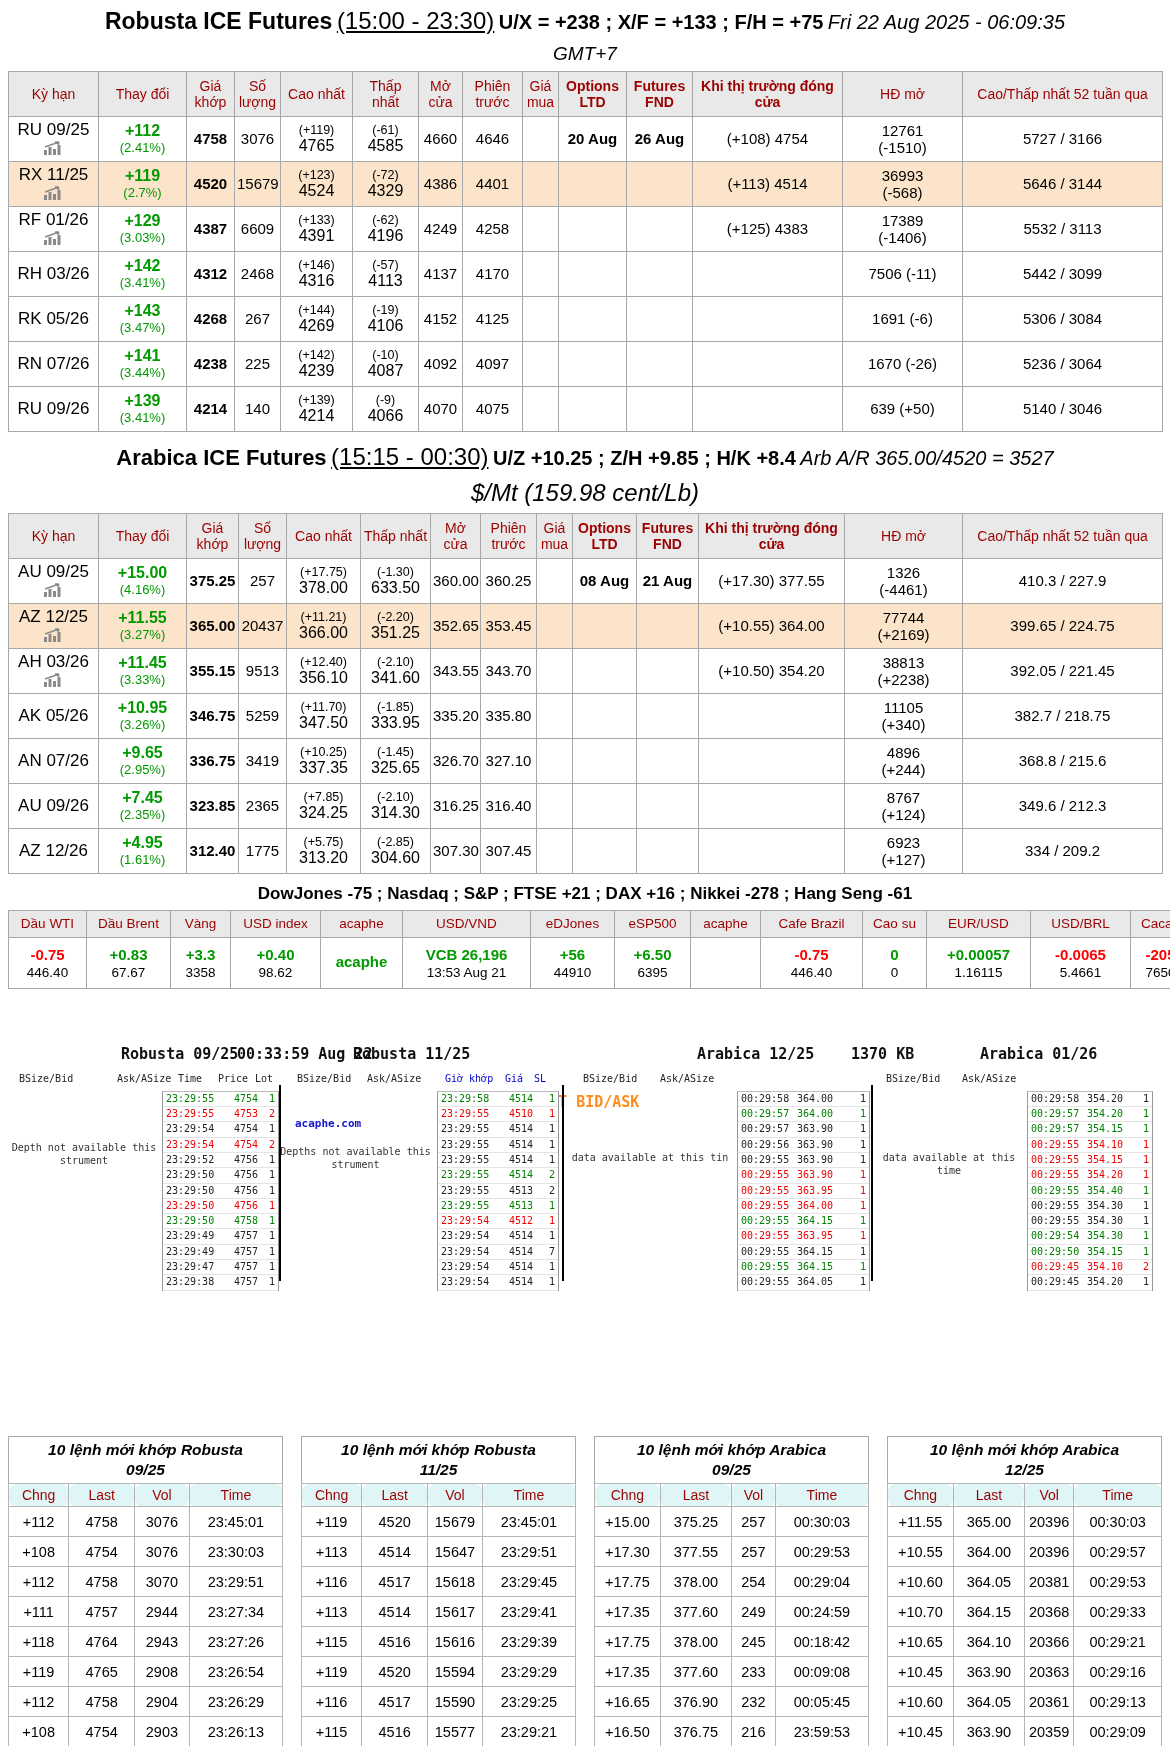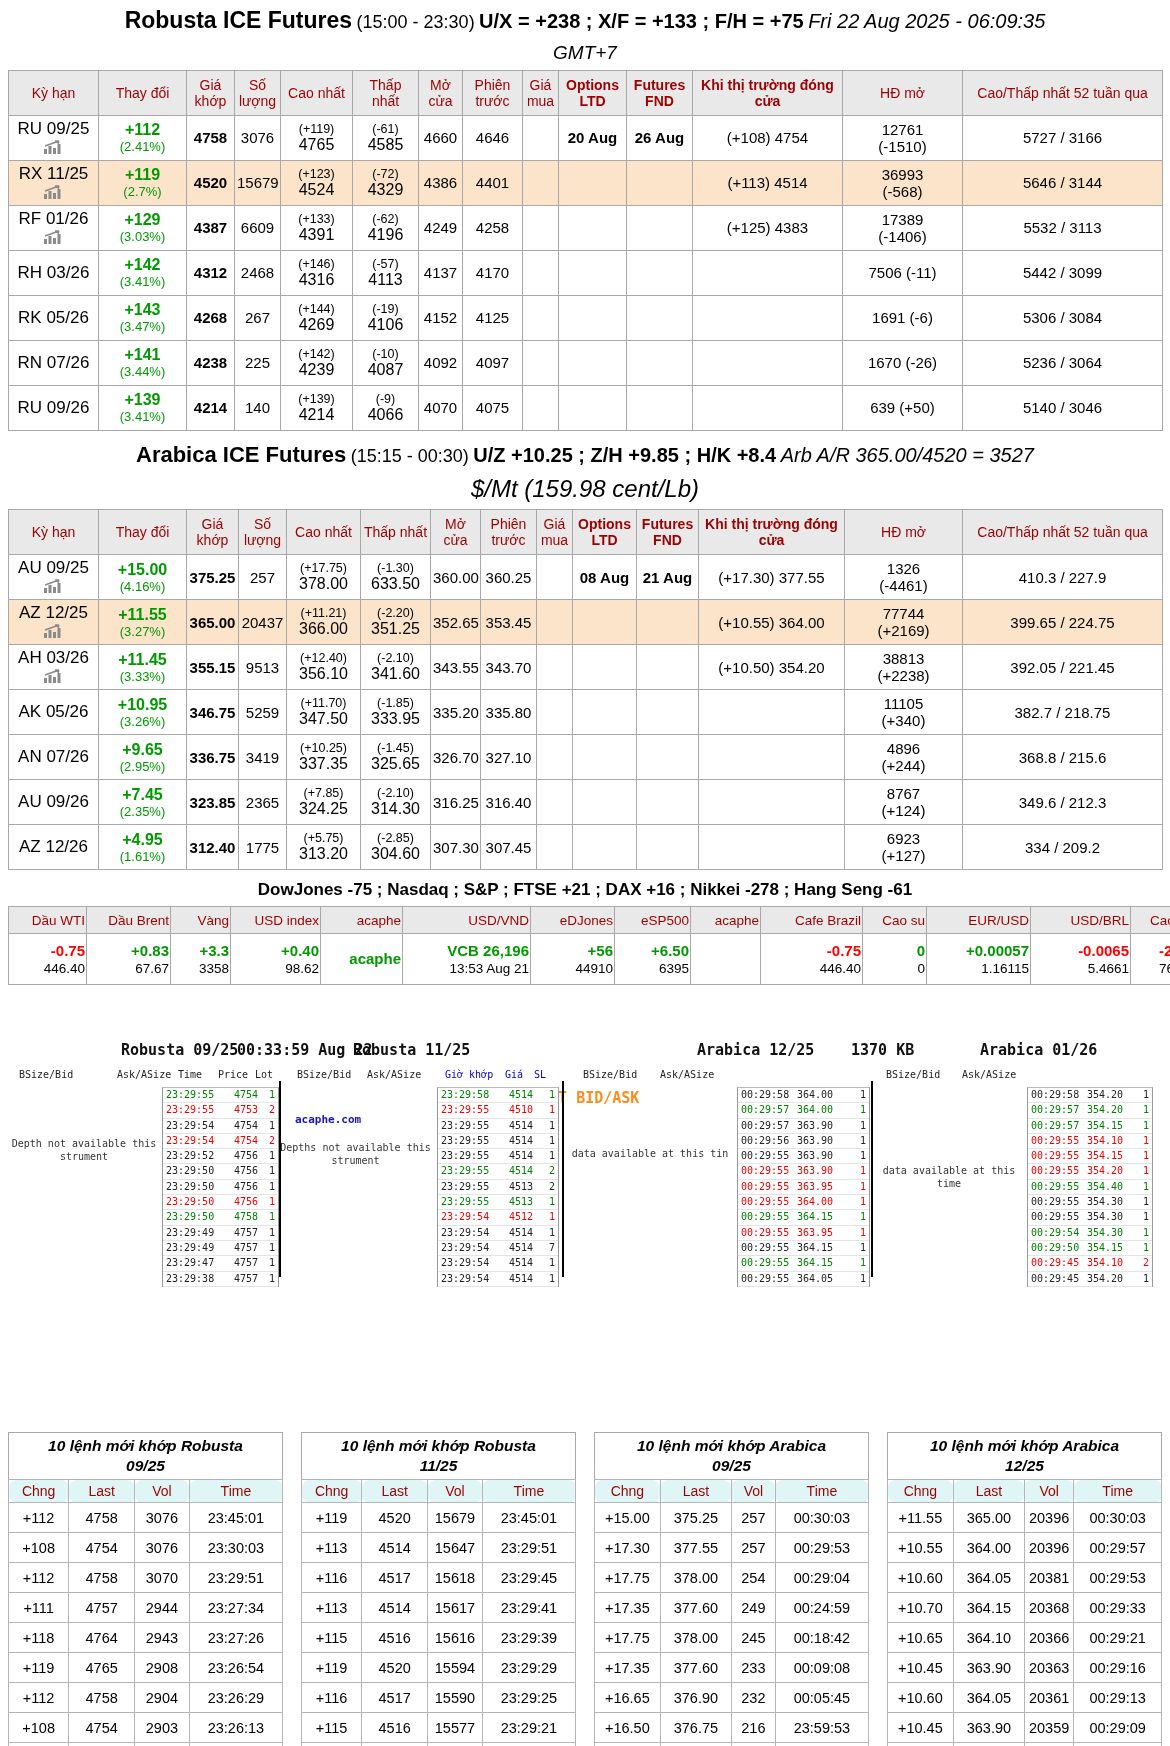--- a/index.html
+++ b/index.html
@@ -1,20 +1,20 @@
 <!DOCTYPE html>
 <html><head>
 <meta charset="utf-8">
 <style>
   html,body{margin:0;padding:0;background:#fff;}
   body{width:1170px;font-family:"Liberation Sans","DejaVu Sans",sans-serif;color:#000;}
   
   .titleline{text-align:center;padding-top:6px;line-height:1.25;}
   .t-big{font-size:23px;font-weight:bold;}
-  .t-hours{font-size:18px;}
+  .t-hours{font-size:24px;text-decoration:underline;}
   .t-spread{font-size:20px;font-weight:bold;}
   .t-date{font-size:20px;font-style:italic;}
   .t-tz{font-size:19px;font-style:italic;}
   .t-unit{font-size:24px;font-style:italic;}
   
   table.fut{border-collapse:collapse;margin:5px 8px 4px 8px;width:1154px;table-layout:fixed;}
   table.fut th,table.fut td{border:1px solid #a8a8a8;text-align:center;vertical-align:middle;padding:1px 2px;overflow:hidden;}
   table.fut th{background:#e9e9e9;color:#9c0000;font-weight:normal;font-size:14px;height:42px;}
   table.fut th.b{font-weight:bold;}
   table.fut td{font-size:15px;height:42px;}
@@ -24,21 +24,21 @@
   .pct{color:#009a00;font-size:13px;}
   .last{font-weight:bold;font-size:16px;}
   .hilo-chg{font-size:12.5px;}
   .hilo-v{font-size:16px;}
   .bolddate{font-weight:bold;font-size:15px;}
   .chart-ic{display:inline-block;margin-top:1px;}
   
   .indices{text-align:center;font-weight:bold;font-size:17px;padding:6px 0 4px 0;}
   
   table.sum{border-collapse:collapse;margin:2px 8px;width:1154px;table-layout:fixed;}
-  table.sum th,table.sum td{border:1px solid #a8a8a8;text-align:right;padding:2px 1px;overflow:hidden;}
+  table.sum th,table.sum td{border:1px solid #a8a8a8;text-align:center;padding:2px 1px;overflow:hidden;}
   table.sum th{background:#e9e9e9;color:#9c0000;font-weight:normal;font-size:13.5px;height:22px;}
   table.sum td{height:46px;font-size:13.5px;}
   .v1{font-weight:bold;font-size:15px;}
   .v2{font-size:13.5px;margin-top:2px;}
   .green{color:#009a00;}
   .red{color:#ff0000;}
   .brandcell{color:#009a00;font-weight:bold;font-size:15px;}
   
   .term{position:relative;height:245px;margin-top:56px;font-family:"DejaVu Sans Mono","Liberation Mono",monospace;font-size:10px;color:#111;}
   .term .abs{position:absolute;white-space:nowrap;}
@@ -789,21 +789,21 @@
   <span class="abs t-label" style="left:660px;top:28px">Ask/ASize</span>
   <span class="abs t-label" style="left:886px;top:28px">BSize/Bid</span>
   <span class="abs t-label" style="left:962px;top:28px">Ask/ASize</span>
 
   <div class="depthmsg" style="left:10px;top:96px;width:148px">Depth not available  this
 strument</div>
   <a class="brandlink" style="left:295px;top:72px">acaphe.com</a>
   <div class="depthmsg" style="left:278px;top:100px;width:155px">Depths not available  this
 strument</div>
   <div class="depthmsg" style="left:566px;top:106px;width:168px">data available at this tin</div>
-  <div class="depthmsg" style="left:874px;top:123px;width:150px">data available at this time</div>
+  <div class="depthmsg" style="left:874px;top:106px;width:150px">data available at this time</div>
 
   <div class="tlist" style="left:162px;width:115px">
 
   <div class="trow tg">
         <span class="tt">23:29:55</span>
         <span class="tp">4754</span>
         <span class="tl">1</span>
       </div>
       <div class="trow tr">
         <span class="tt">23:29:55</span>

